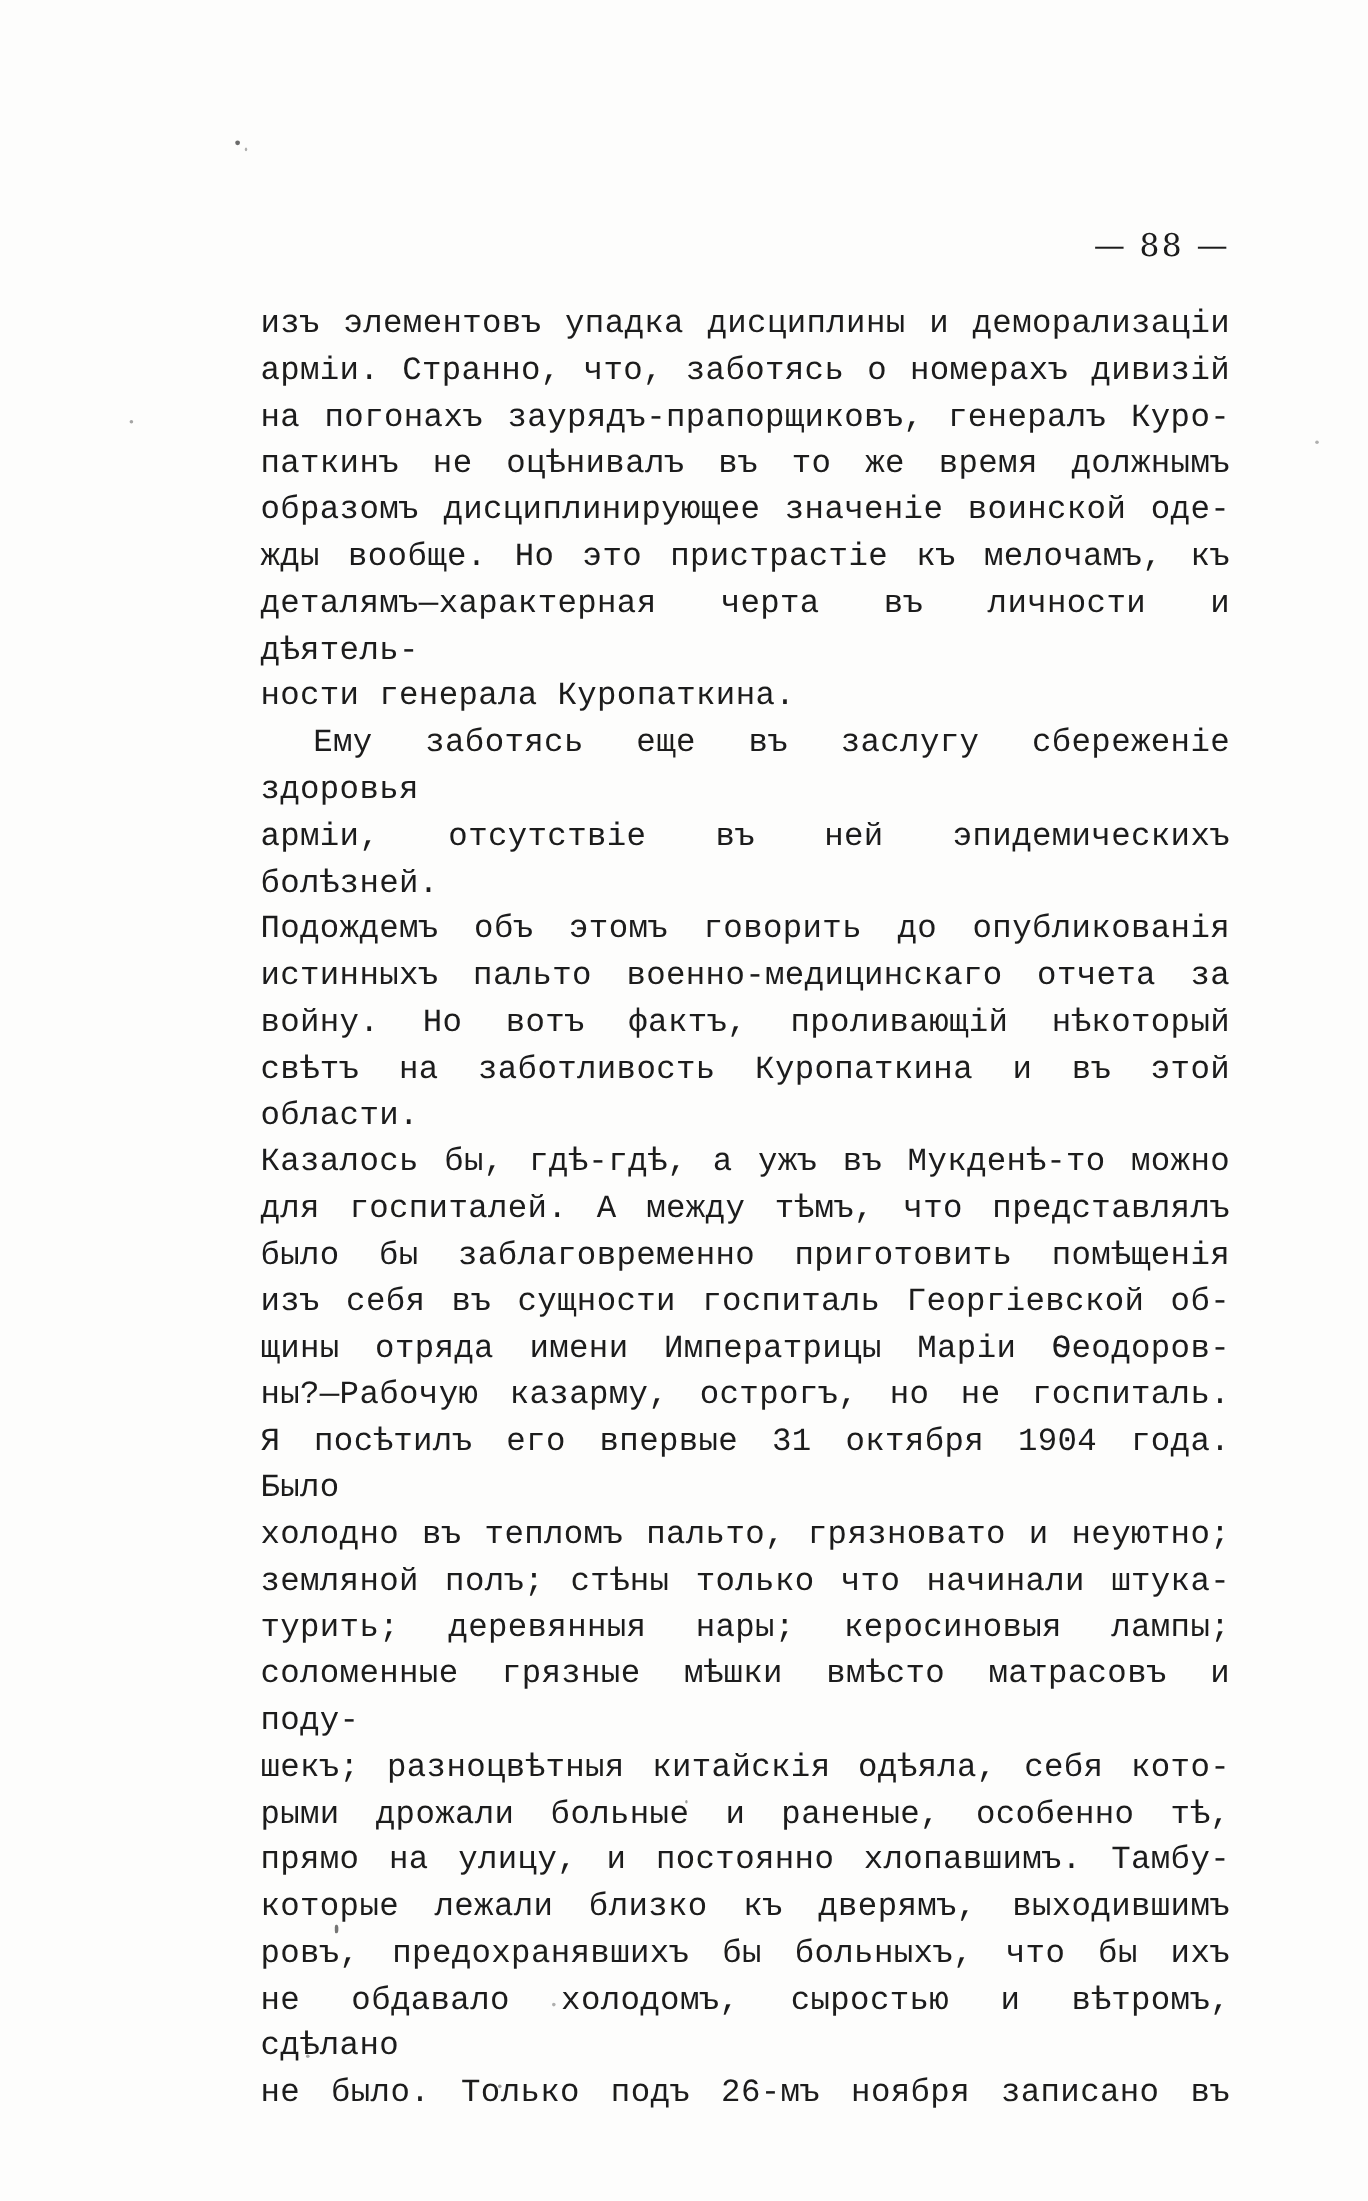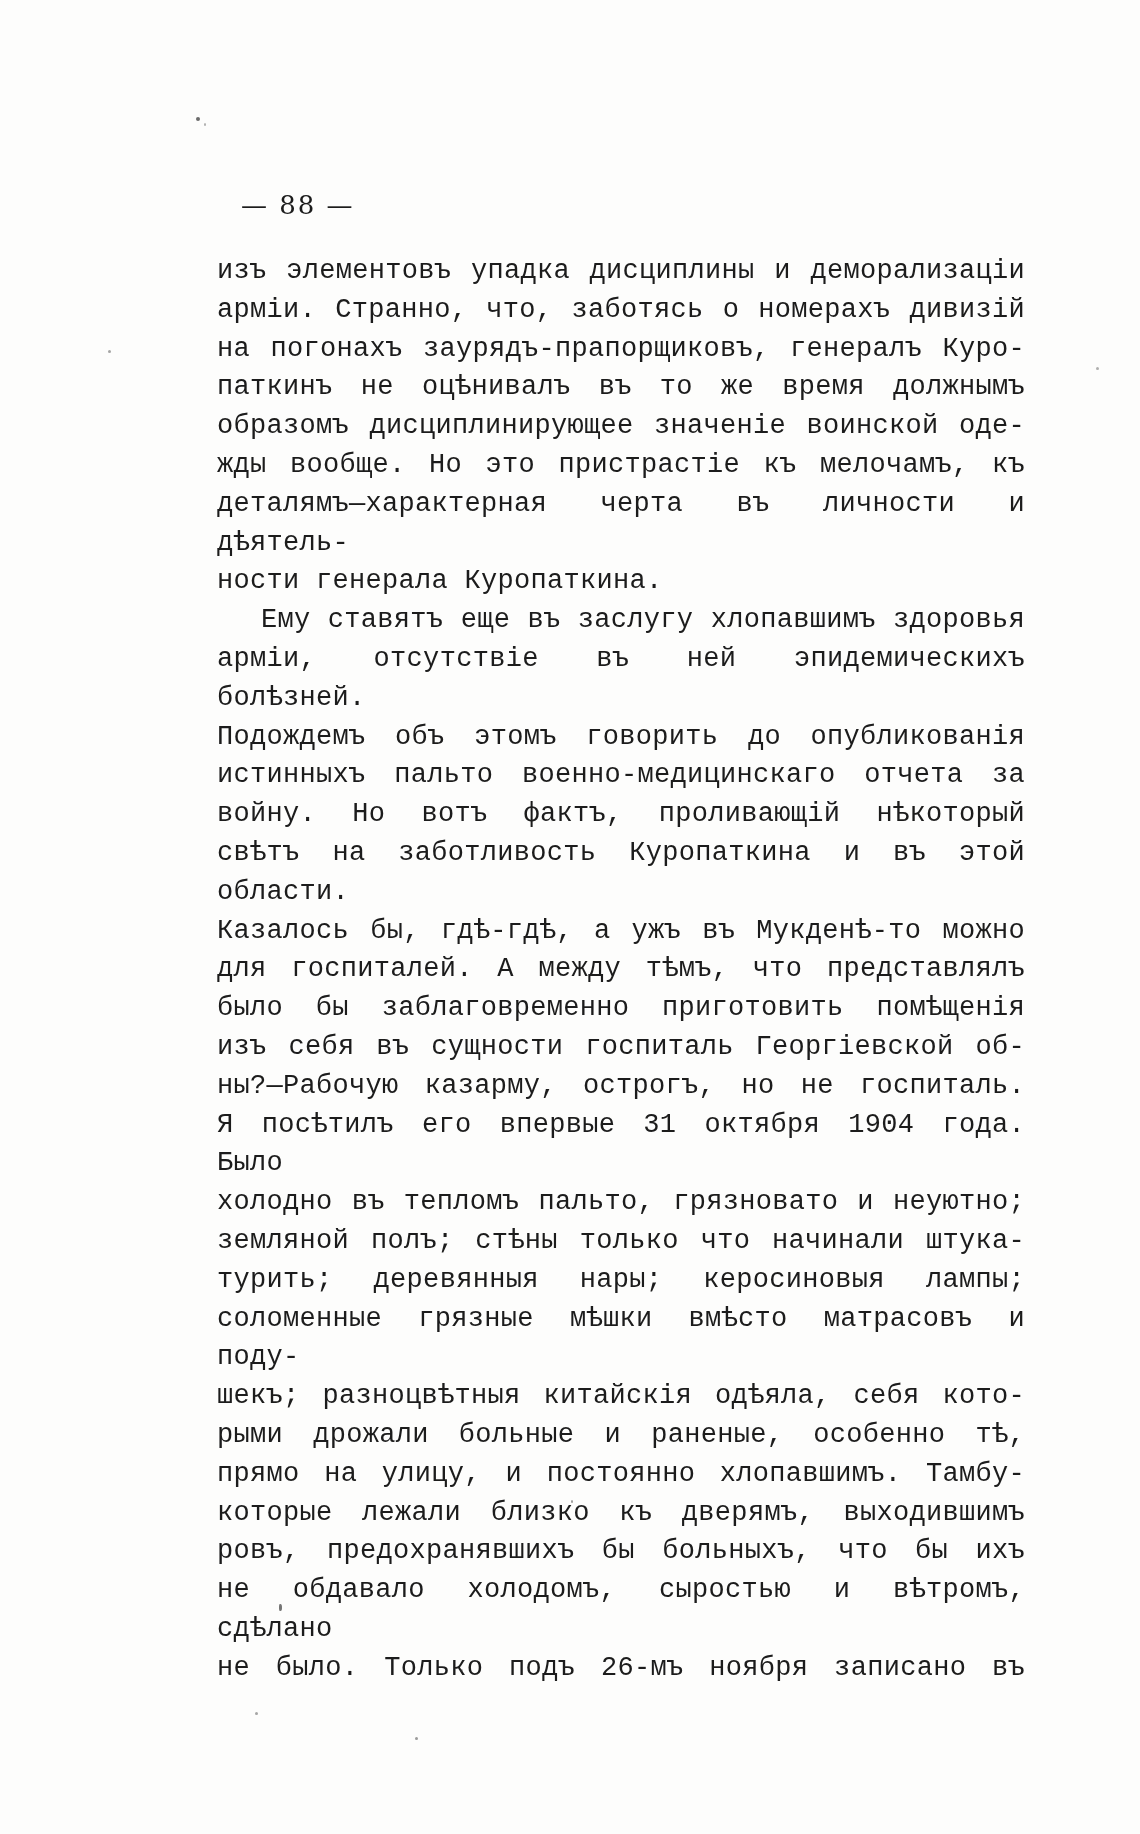--- a/index.html
+++ b/index.html
@@ -17,21 +17,21 @@
   }
   .page {
     position: absolute;
     inset: 0;
   }
   .page-number {
     position: absolute;
     top: 190px;
     left: 217px;
     width: 808px;
-    text-align: left;
+    text-align: right;
     font-size: 26px;
     letter-spacing: 2px;
     padding-left: 24px; 
     box-sizing: border-box;
     white-space: nowrap;
   }
   .text-block {
     position: absolute;
     top: 252px;
     left: 217px;
@@ -69,30 +69,31 @@
 
   <div class="text-block">
       <div class="line">изъ элементовъ упадка дисциплины и деморализаціи</div>
       <div class="line">арміи. Странно, что, заботясь о номерахъ дивизій</div>
       <div class="line">на погонахъ заурядъ-прапорщиковъ, генералъ Куро-</div>
       <div class="line">паткинъ не оцѣнивалъ въ то же время должнымъ</div>
       <div class="line">образомъ дисциплинирующее значеніе воинской оде-</div>
       <div class="line">жды вообще. Но это пристрастіе къ мелочамъ, къ</div>
       <div class="line">деталямъ—характерная черта въ личности и дѣятель-</div>
       <div class="line no-justify">ности генерала Куропаткина.</div>
-      <div class="line indent">Ему ставятъ еще въ заслугу хлопавшимъ здоровья</div>
+      <div class="line indent">Ему заботясь еще въ заслугу сбереженіе здоровья</div>
       <div class="line">арміи, отсутствіе въ ней эпидемическихъ болѣзней.</div>
       <div class="line">Подождемъ объ этомъ говорить до опубликованія</div>
       <div class="line">истинныхъ пальто военно-медицинскаго отчета за</div>
       <div class="line">войну. Но вотъ фактъ, проливающій нѣкоторый</div>
       <div class="line">свѣтъ на заботливость Куропаткина и въ этой области.</div>
       <div class="line">Казалось бы, гдѣ-гдѣ, а ужъ въ Мукденѣ-то можно</div>
       <div class="line">для госпиталей. А между тѣмъ, что представлялъ</div>
       <div class="line">было бы заблаговременно приготовить помѣщенія</div>
       <div class="line">изъ себя въ сущности госпиталь Георгіевской об-</div>
+      <div class="line">щины отряда имени Императрицы Маріи Ѳеодоров-</div>
       <div class="line">ны?—Рабочую казарму, острогъ, но не госпиталь.</div>
       <div class="line">Я посѣтилъ его впервые 31 октября 1904 года. Было</div>
       <div class="line">холодно въ тепломъ пальто, грязновато и неуютно;</div>
       <div class="line">земляной полъ; стѣны только что начинали штука-</div>
       <div class="line">турить; деревянныя нары; керосиновыя лампы;</div>
       <div class="line">соломенные грязные мѣшки вмѣсто матрасовъ и поду-</div>
       <div class="line">шекъ; разноцвѣтныя китайскія одѣяла, себя кото-</div>
       <div class="line">рыми дрожали больные и раненые, особенно тѣ,</div>
       <div class="line">прямо на улицу, и постоянно хлопавшимъ. Тамбу-</div>
       <div class="line">которые лежали близко къ дверямъ, выходившимъ</div>

